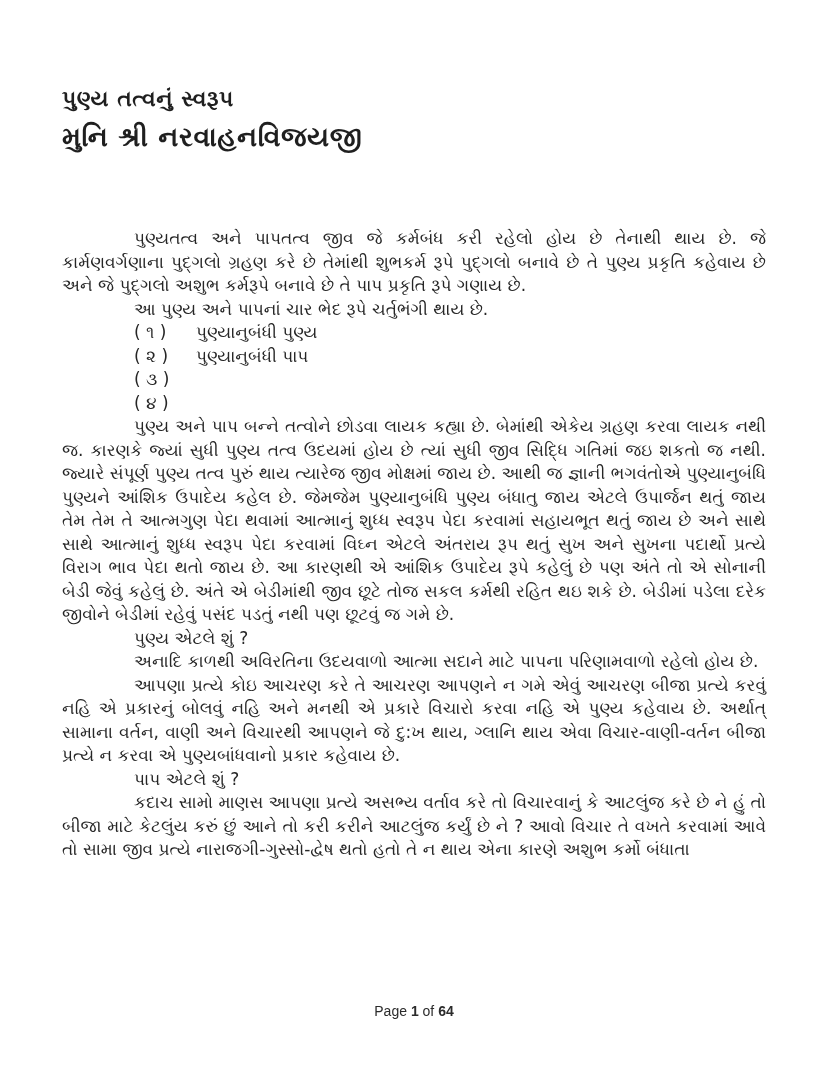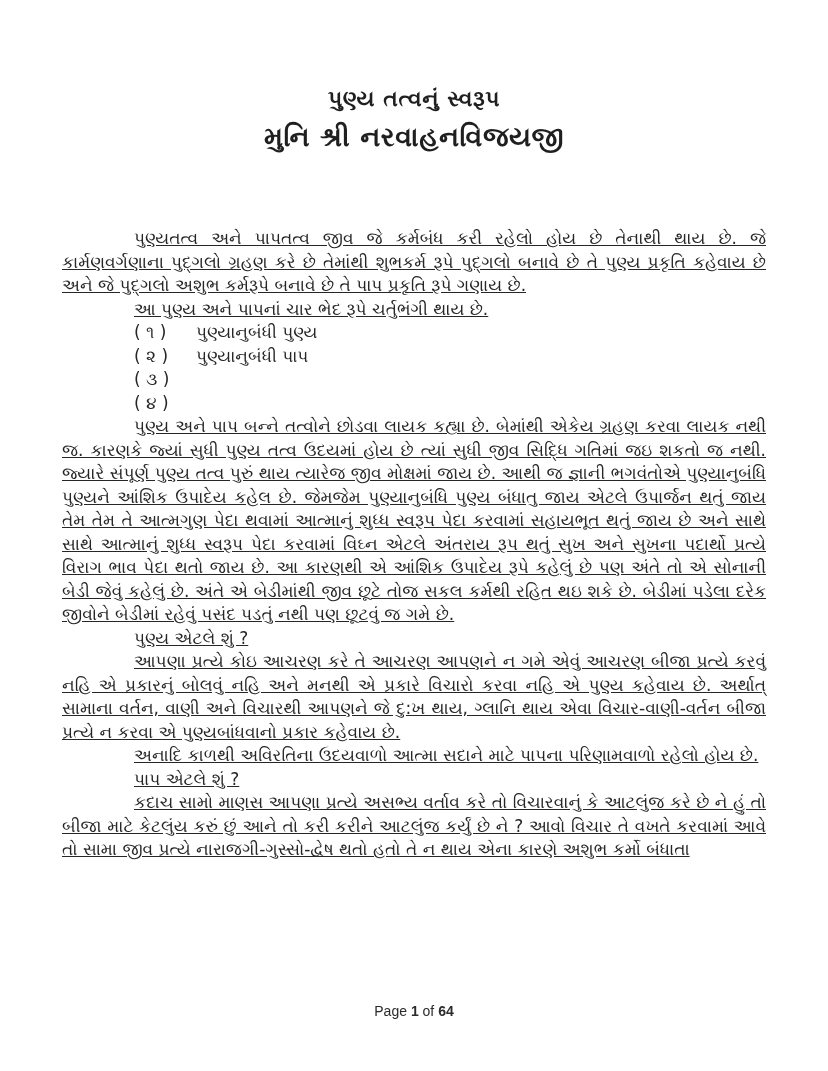--- a/index.html
+++ b/index.html
@@ -8,41 +8,41 @@
     width: 828px;
     height: 1071px;
     margin: 0 auto;
     background: #ffffff;
     color: #262626;
     font-family: "DejaVu Sans", sans-serif;
     box-sizing: border-box;
     padding: 86px 62px 0 62px;
     overflow: hidden;
   }
-  .title-block { text-align: center; }
+  .title-block { }
   .doc-title {
     font-size: 22px;
     font-weight: 700;
     color: #1f1f1f;
     letter-spacing: 0.5px;
   }
   .doc-author {
     font-size: 27px;
     font-weight: 700;
     color: #1f1f1f;
     margin-top: 10px;
     letter-spacing: 0.5px;
   }
   .content {
     margin-top: 74px;
     font-size: 17px;
     line-height: 23.5px;
     text-align: justify;
   }
-  .content p { margin: 0; text-indent: 72px; text-decoration: underline; }
+  .content p { margin: 0; text-indent: 72px; }
   .list-row {
     display: flex;
     padding-left: 72px;
     text-indent: 0;
   }
   .list-num {
     width: 62px;
     flex: 0 0 62px;
   }
   .list-label { flex: 1; }
@@ -82,22 +82,22 @@
     </div>
     <div class="list-row">
       <span class="list-num">( ૩ )</span>
     </div>
     <div class="list-row">
       <span class="list-num">( ૪ )</span>
     </div>
 
     <p>પુણ્ય અને પાપ બન્ને તત્વોને છોડવા લાયક કહ્યા છે. બેમાંથી એકેય ગ્રહણ કરવા લાયક નથી જ. કારણકે જ્યાં સુધી પુણ્ય તત્વ ઉદયમાં હોય છે ત્યાં સુધી જીવ સિદ્ધિ ગતિમાં જઇ શકતો જ નથી. જ્યારે સંપૂર્ણ પુણ્ય તત્વ પુરું થાય ત્યારેજ જીવ મોક્ષમાં જાય છે. આથી જ જ્ઞાની ભગવંતોએ પુણ્યાનુબંધિ પુણ્યને આંશિક ઉપાદેય કહેલ છે. જેમજેમ પુણ્યાનુબંધિ પુણ્ય બંધાતુ જાય એટલે ઉપાર્જન થતું જાય તેમ તેમ તે આત્મગુણ પેદા થવામાં આત્માનું શુધ્ધ સ્વરૂપ પેદા કરવામાં સહાયભૂત થતું જાય છે અને સાથે સાથે આત્માનું શુધ્ધ સ્વરૂપ પેદા કરવામાં વિઘ્ન એટલે અંતરાય રૂપ થતું સુખ અને સુખના પદાર્થો પ્રત્યે વિરાગ ભાવ પેદા થતો જાય છે. આ કારણથી એ આંશિક ઉપાદેય રૂપે કહેલું છે પણ અંતે તો એ સોનાની બેડી જેવું કહેલું છે. અંતે એ બેડીમાંથી જીવ છૂટે તોજ સકલ કર્મથી રહિત થઇ શકે છે. બેડીમાં પડેલા દરેક જીવોને બેડીમાં રહેવું પસંદ પડતું નથી પણ છૂટવું જ ગમે છે.</p>
     <p>પુણ્ય એટલે શું ?</p>
+    <p>અનાદિ કાળથી અવિરતિના ઉદયવાળો આત્મા સદાને માટે પાપના પરિણામવાળો રહેલો હોય છે.</p>
     <p>આપણા પ્રત્યે કોઇ આચરણ કરે તે આચરણ આપણને ન ગમે એવું આચરણ બીજા પ્રત્યે કરવું નહિ એ પ્રકારનું બોલવું નહિ અને મનથી એ પ્રકારે વિચારો કરવા નહિ એ પુણ્ય કહેવાય છે. અર્થાત્ સામાના વર્તન, વાણી અને વિચારથી આપણને જે દુ:ખ થાય, ગ્લાનિ થાય એવા વિચાર-વાણી-વર્તન બીજા પ્રત્યે ન કરવા એ પુણ્યબાંધવાનો પ્રકાર કહેવાય છે.</p>
-    <p>અનાદિ કાળથી અવિરતિના ઉદયવાળો આત્મા સદાને માટે પાપના પરિણામવાળો રહેલો હોય છે.</p>
     <p>પાપ એટલે શું ?</p>
     <p>કદાચ સામો માણસ આપણા પ્રત્યે અસભ્ય વર્તાવ કરે તો વિચારવાનું કે આટલુંજ કરે છે ને હું તો બીજા માટે કેટલુંય કરું છું આને તો કરી કરીને આટલુંજ કર્યું છે ને ? આવો વિચાર તે વખતે કરવામાં આવે તો સામા જીવ પ્રત્યે નારાજગી-ગુસ્સો-દ્વેષ થતો હતો તે ન થાય એના કારણે અશુભ કર્મો બંધાતા</p>
   </div>
 
   <div class="footer">
     <span>Page</span>
     <span class="num">1</span>
     <span>of</span>
     <span class="num">64</span>
   </div>

